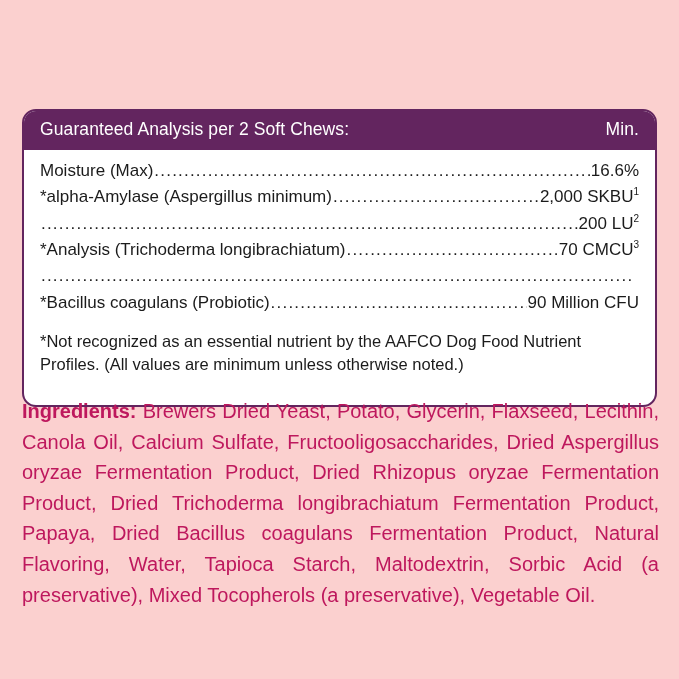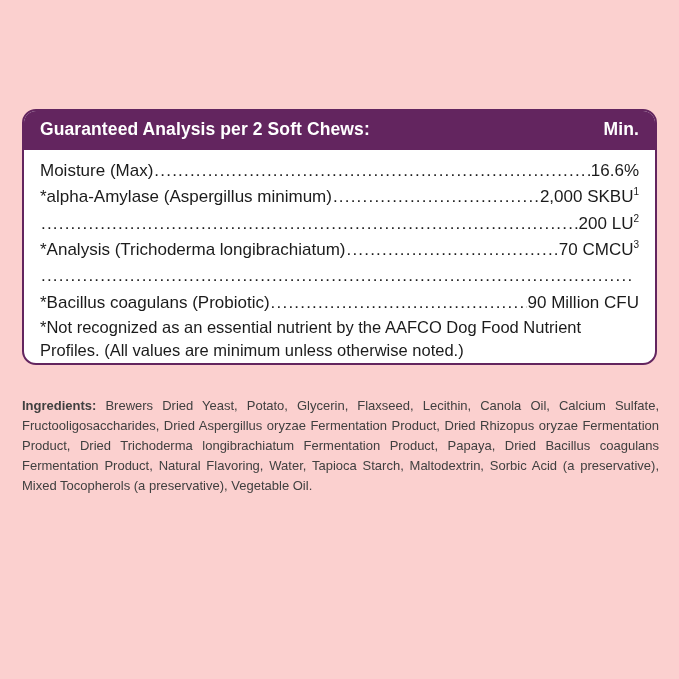--- a/index.html
+++ b/index.html
@@ -31,25 +31,25 @@
     overflow: hidden;
   }
   .panel-header {
     background: #63255f;
     color: #ffffff;
     display: flex;
     align-items: center;
     justify-content: space-between;
     padding: 8px 16px 10px 16px;
     font-size: 17.5px;
-    font-weight: bold;
+    font-weight: normal;
     letter-spacing: 0.1px;
   }
   .panel-body {
-    padding: 8px 16px 0 16px;
+    padding: 8px 16px 28px 16px;
     color: #1b1b1b;
   }
   .ga-row {
     display: flex;
     align-items: baseline;
     font-size: 17px;
     line-height: 1.55;
     white-space: nowrap;
     overflow: hidden;
   }
@@ -68,29 +68,29 @@
     flex: 0 0 auto;
     text-align: right;
   }
   .ga-value sup {
     font-size: 10px;
     vertical-align: super;
   }
   .footnote {
     font-size: 16.5px;
     line-height: 1.42;
-    margin-top: 0;
+    margin-top: 14px;
   }
   .ingredients {
     position: absolute;
     left: 22px;
     top: 396px;
     width: 637px;
-    color: #404040;
-    font-size: 13px;
+    color: #be185d;
+    font-size: 20px;
     line-height: 1.53;
     text-align: justify;
     text-justify: inter-word;
   }
   .ingredients-label {
     font-weight: bold;
   }
 </style>
 </head>
 <body>

